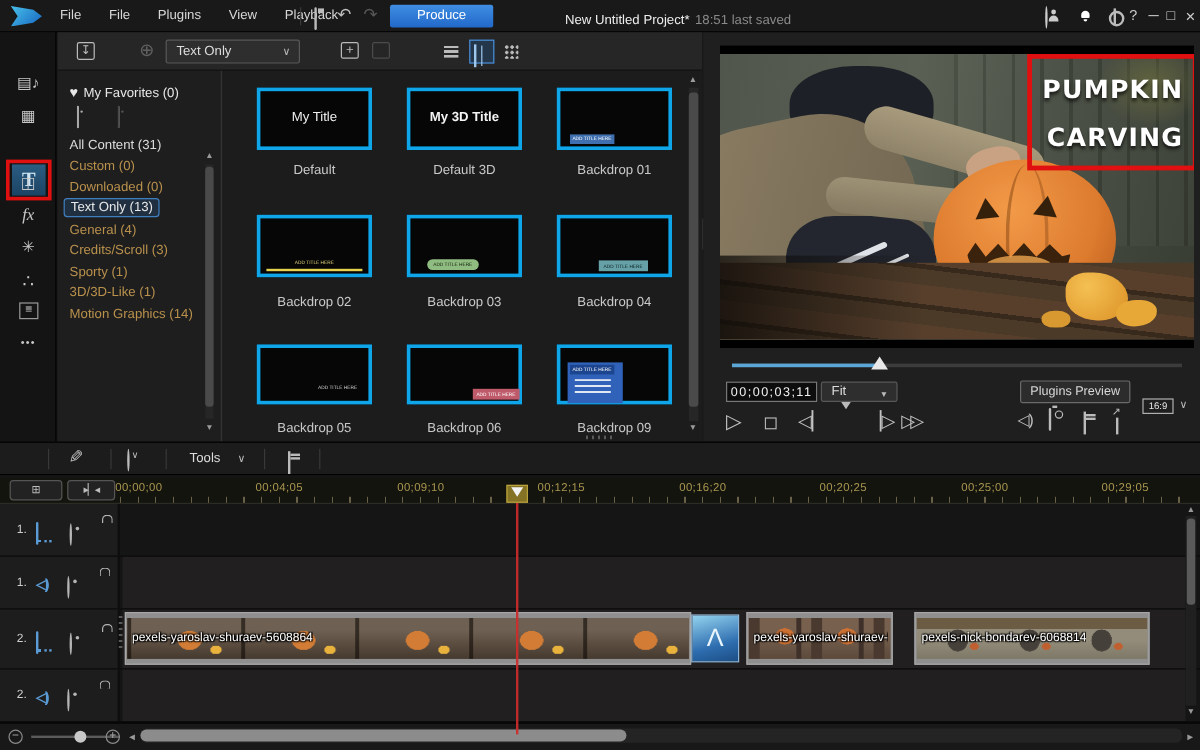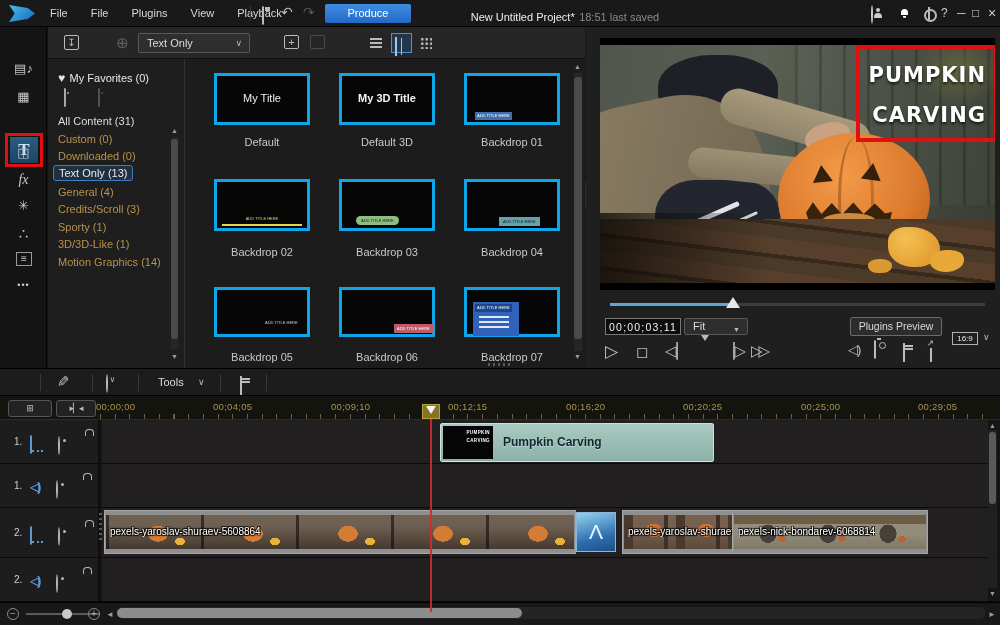--- a/index.html
+++ b/index.html
@@ -263,21 +263,21 @@
     <div class="thumb" style="left:153px;top:228px;height:50px">
       <span class="mini" style="left:52px;top:34px;background:#bf5a6a;padding:1.5px 3px">ADD TITLE HERE</span>
     </div>
     <span class="tlabel" style="left:153px;top:292px">Backdrop 06</span>
     <div class="thumb" style="left:278px;top:228px;height:50px">
       <div class="ab" style="left:6px;top:12px;width:46px;height:34px;background:#2f62b8">
         <span class="mini" style="left:2px;top:2px;background:#1c458f;padding:1px 2px">ADD TITLE HERE</span>
         <span class="ab" style="left:6px;top:14px;width:30px;height:14px;background:repeating-linear-gradient(rgba(255,255,255,.85) 0 1.5px,transparent 1.5px 5px)"></span>
       </div>
     </div>
-    <span class="tlabel" style="left:278px;top:292px">Backdrop 07</span>
+    <span class="tlabel" style="left:278px;top:292px">Backdrop 09</span>
 
     <span class="sarrow" style="left:388px;top:4px">▲</span>
     <div class="sbar" style="left:388px;top:14px;width:8px;height:278px">
       <div class="sthumb" style="left:0;top:4px;width:8px;height:262px"></div>
     </div>
     <span class="sarrow" style="left:388px;top:294px">▼</span>
   </div>
   <div class="dots-h" style="left:440px;top:336px;width:22px"></div>
 </section>
 
@@ -371,29 +371,20 @@
   </div>
 
   <div id="tracks" class="ab">
 
     <div class="thead" style="top:0;height:43px">
       <span class="tnum" style="top:16px">1.</span>
       <span class="ab i-vtrack" style="left:30px;top:16px"></span>
       <span class="ab i-eye" style="left:56px;top:17px"></span>
       <span class="ab i-lock" style="left:80px;top:14px"></span>
     </div>
-    <div class="lane" style="top:0;height:43px">
-      <div id="title-clip">
-        <div class="tc-thumb">
-          <div class="tc-line">PUMPKIN</div>
-          <div class="tc-line">CARVING</div>
-        </div>
-        <span class="tc-label">Pumpkin Carving</span>
-      </div>
-    </div>
     <div class="trow-sep" style="top:43px"></div>
 
     <div class="thead" style="top:44px;height:43px">
       <span class="tnum" style="top:16px">1.</span>
       <span class="ab i-atrack" style="left:30px;top:16px">◁)</span>
       <span class="ab i-eye" style="left:56px;top:17px"></span>
       <span class="ab i-lock" style="left:80px;top:14px"></span>
     </div>
     <div class="lane" style="top:44px;height:43px"></div>
     <div class="trow-sep" style="top:87px"></div>
@@ -407,21 +398,21 @@
     <div class="lane" style="top:88px;height:49px">
       <div class="vclip" style="left:2px;width:472px">
         <div class="film" style="background-color:#5d4f42;background-image:radial-gradient(ellipse 16px 13px at 52px 55%,#d27c35 0 60%,rgba(0,0,0,0) 62%),radial-gradient(ellipse 8px 6px at 74px 78%,#e8b23c 0 60%,rgba(0,0,0,0) 62%),linear-gradient(90deg,rgba(15,10,6,.6) 0 3px,rgba(0,0,0,0) 3px),linear-gradient(180deg,#6e6052 0 30%,#57493c 70%,#453a30 100%);background-size:95px 100%,95px 100%,95px 100%,100% 100%;background-repeat:repeat-x"></div>
         <span class="clip-label">pexels-yaroslav-shuraev-5608864</span>
       </div>
       <div id="transition">Λ</div>
       <div class="vclip" style="left:520px;width:122px">
         <div class="film" style="background-color:#6b5444;background-image:radial-gradient(ellipse 13px 11px at 30px 45%,#cc7033 0 60%,rgba(0,0,0,0) 62%),linear-gradient(90deg,#49392e 0 9px,rgba(0,0,0,0) 9px 40px,#3f312a 40px 44px,rgba(0,0,0,0) 44px),linear-gradient(180deg,#77604e 0 40%,#5c4a3c 100%);background-size:52px 100%,52px 100%,100% 100%;background-repeat:repeat-x"></div>
         <span class="clip-label" style="max-width:112px">pexels-yaroslav-shuraev-560</span>
       </div>
-      <div class="vclip" style="left:630px;width:196px">
+      <div class="vclip" style="left:660px;width:196px">
         <div class="film" style="background-color:#8d8776;background-image:radial-gradient(ellipse 14px 15px at 34px 55%,#45403a 0 60%,rgba(0,0,0,0) 62%),radial-gradient(ellipse 6px 5px at 48px 70%,#c06030 0 60%,rgba(0,0,0,0) 62%),linear-gradient(180deg,#6d5c44 0 26%,rgba(0,0,0,0) 26%),linear-gradient(180deg,#938c7a 0 55%,#7e7868 100%);background-size:60px 100%,60px 100%,100% 100%,100% 100%;background-repeat:repeat-x"></div>
         <span class="clip-label">pexels-nick-bondarev-6068814</span>
       </div>
     </div>
     <div class="dots-v" style="left:99px;top:93px;height:28px"></div>
     <div class="trow-sep" style="top:137px"></div>
 
     <div class="thead" style="top:138px;height:43px">
       <span class="tnum" style="top:16px">2.</span>
       <span class="ab i-atrack" style="left:30px;top:16px">◁)</span>

